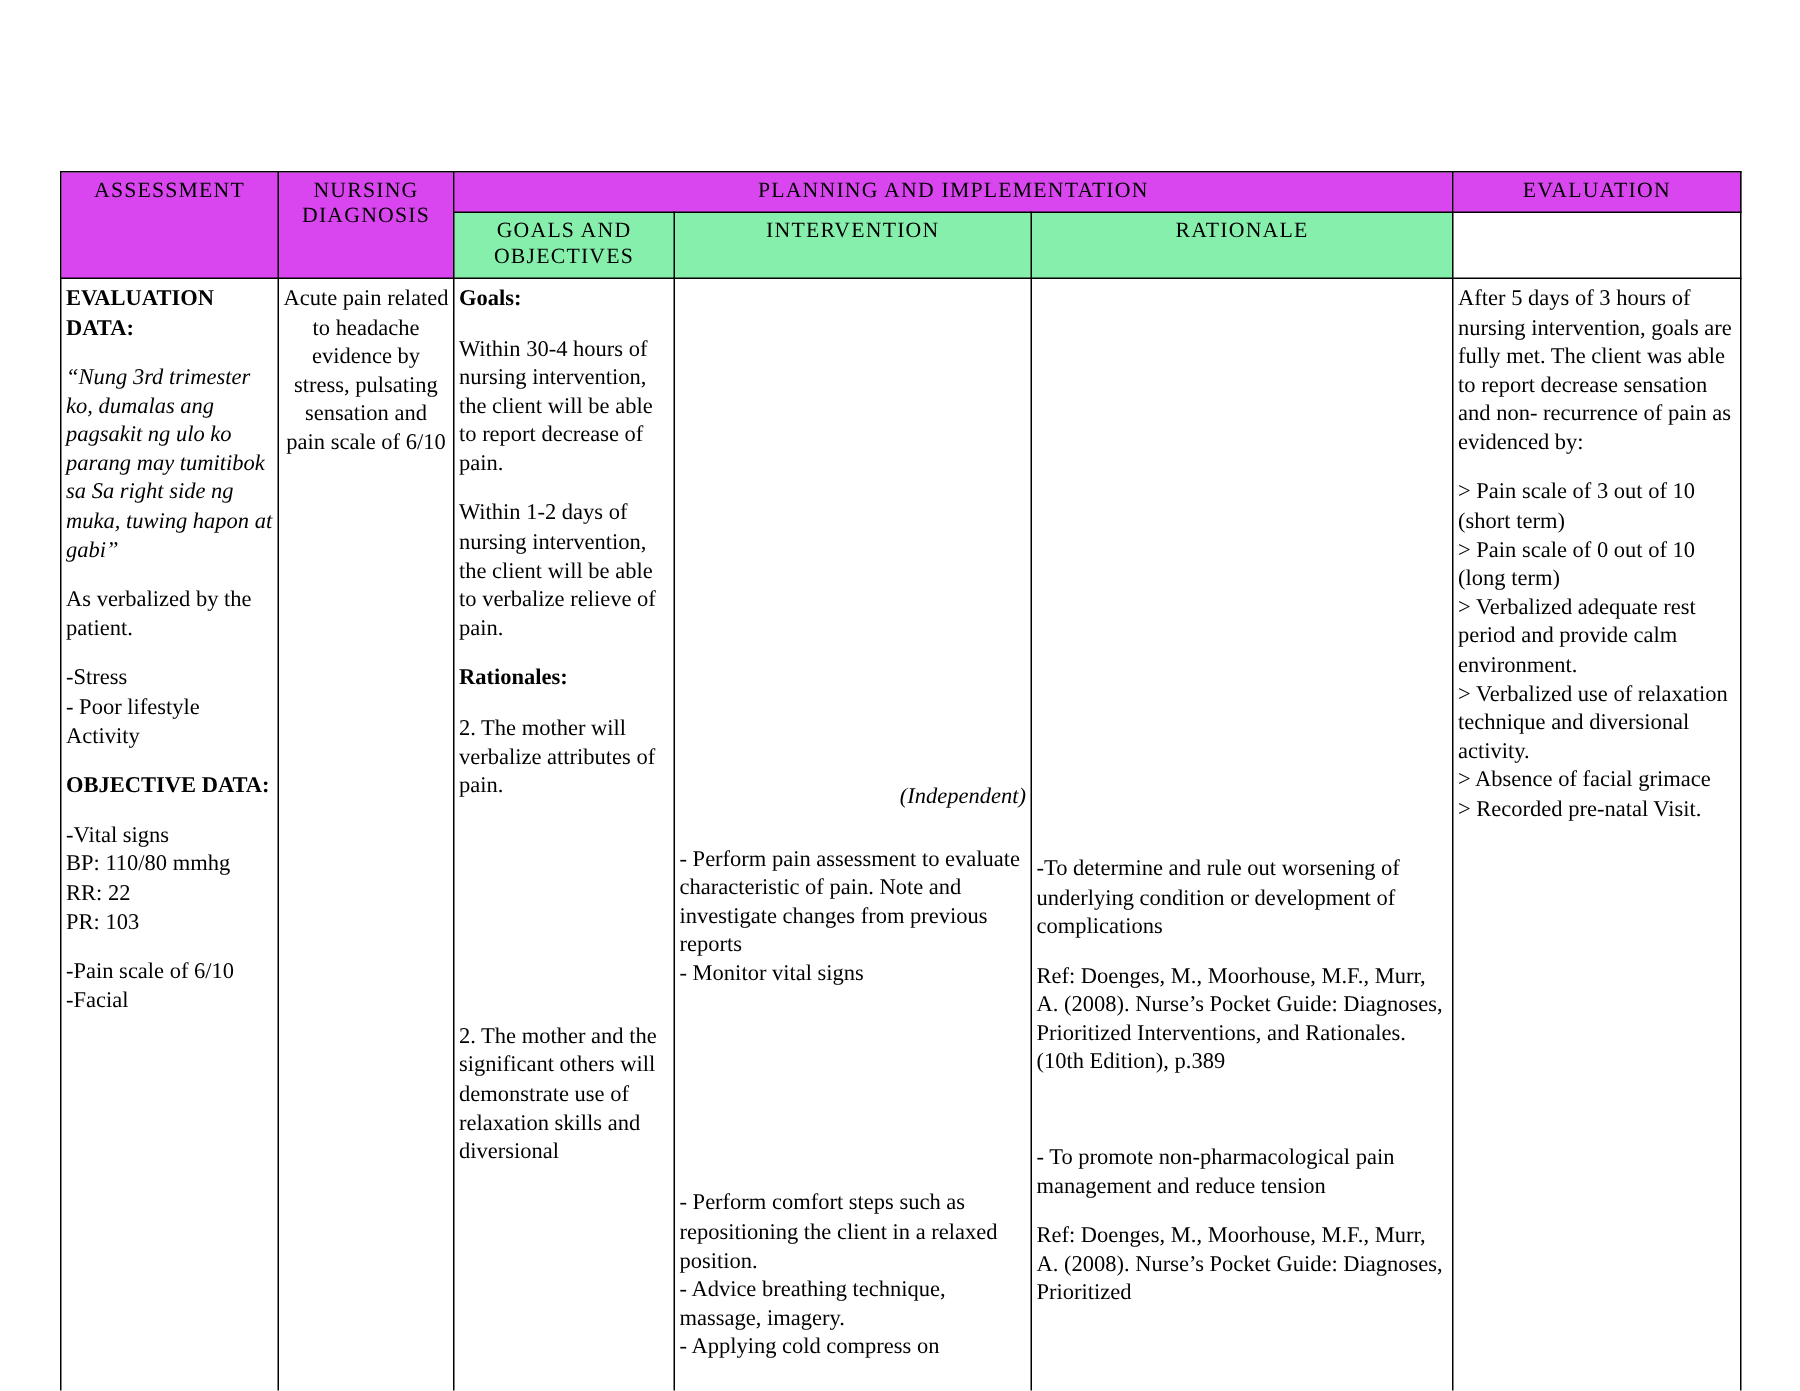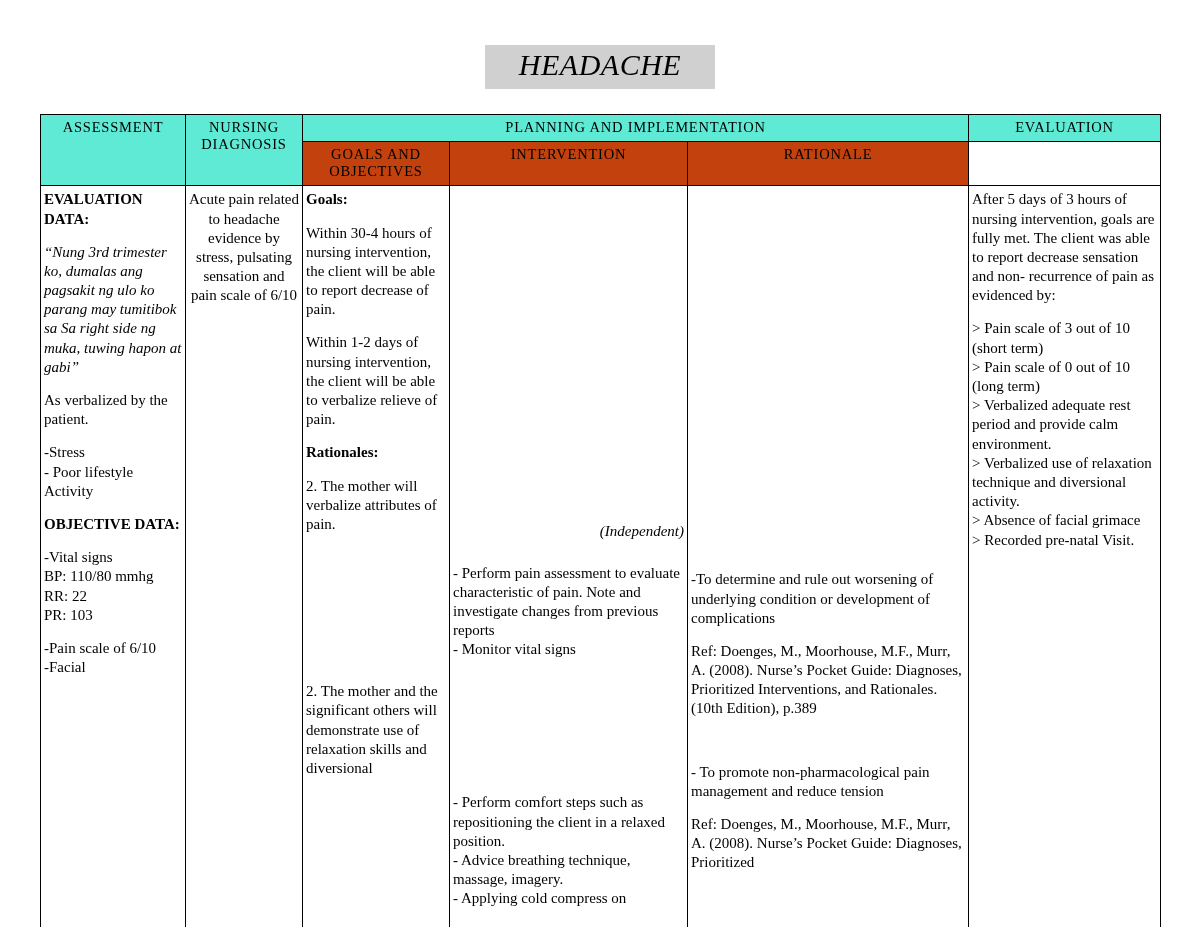--- a/index.html
+++ b/index.html
@@ -53,30 +53,30 @@
   }
   .nct td, .nct th {
     border: 1px solid #000;
     vertical-align: top;
     padding: 0;
     font-weight: normal;
   }
 
   
   .hdr-main td {
-    background: #5eead4;
+    background: #d946ef;
     text-align: center;
     font-size: 14.5px;
     letter-spacing: 0.8px;
     padding: 4px 2px 5px 2px;
     line-height: 1.18;
     vertical-align: top;
   }
   .hdr-sub td {
-    background: #c2410c;
+    background: #86efac;
     text-align: center;
     font-size: 14.5px;
     letter-spacing: 0.8px;
     padding: 4px 2px 5px 2px;
     line-height: 1.18;
     vertical-align: top;
   }
   .hdr-sub td.blank-white {
     background: #ffffff;
   }
@@ -102,23 +102,20 @@
   .center{ text-align: right; }
   p.blk  { margin: 0 0 0 0; }
   .gap   { height: 14px; }
   .gap-l { height: 22px; }
 </style>
 </head>
 <body>
 
 <div class="page">
 
-  <div class="title-wrap">
-    <span class="title-box">HEADACHE</span>
-  </div>
 
   <table class="nct">
     <colgroup>
       <col style="width:145px">
       <col style="width:117px">
       <col style="width:147px">
       <col style="width:238px">
       <col style="width:281px">
       <col style="width:192px">
     </colgroup>

